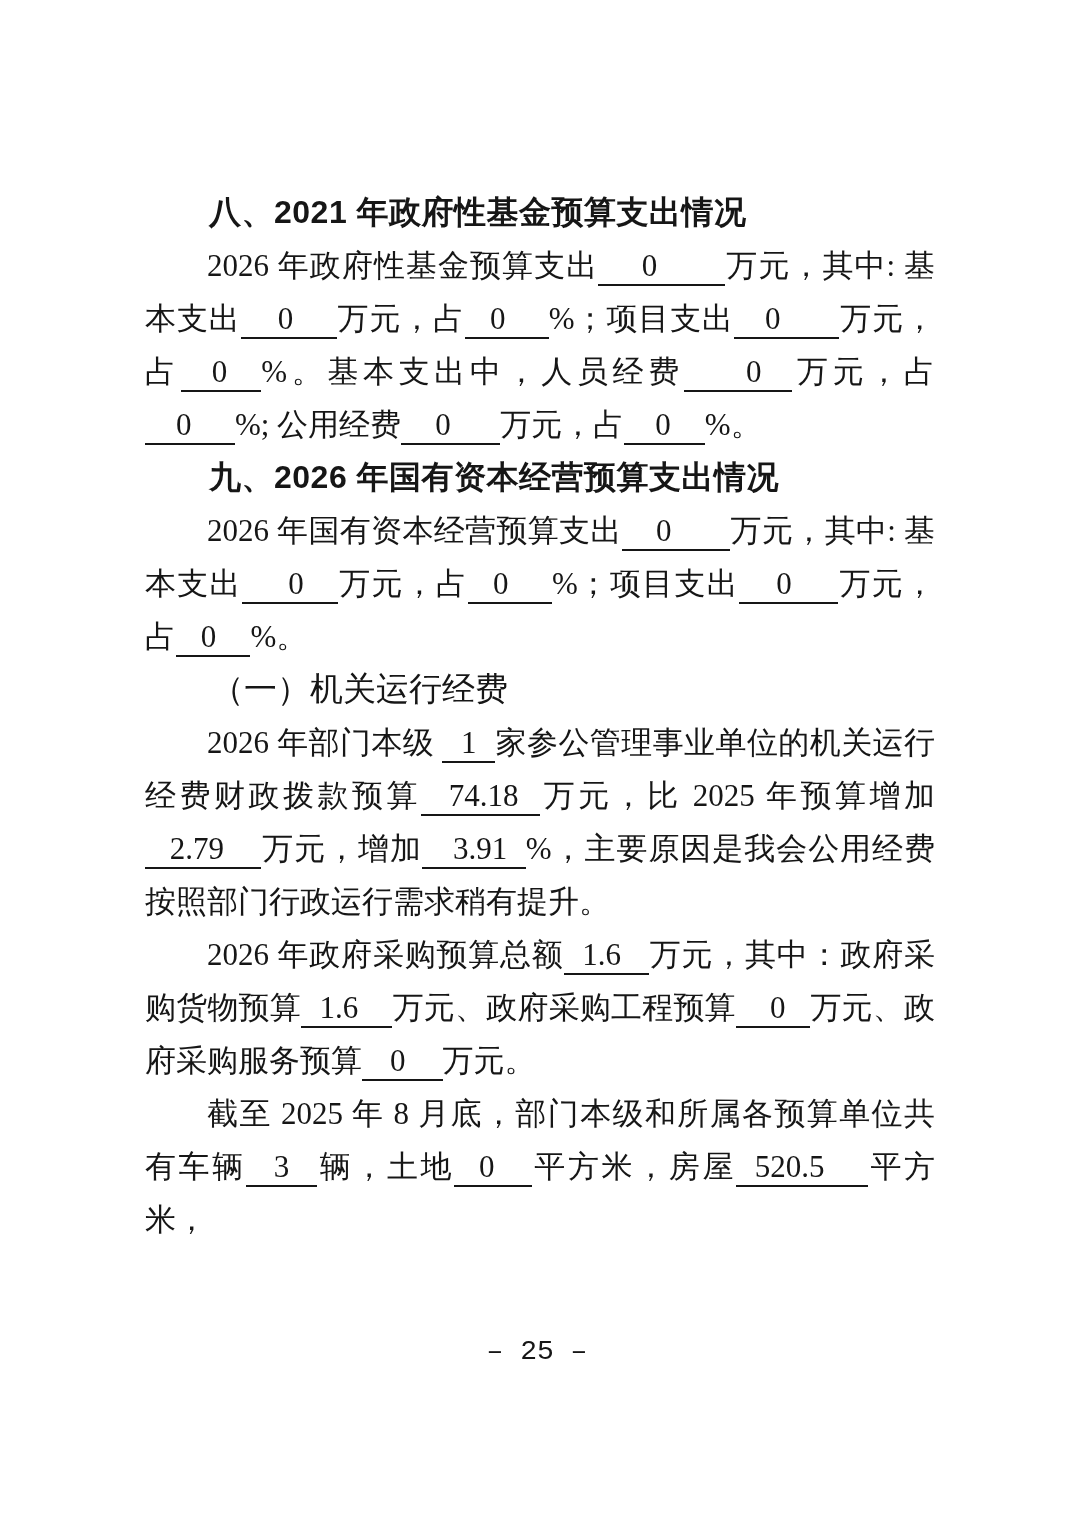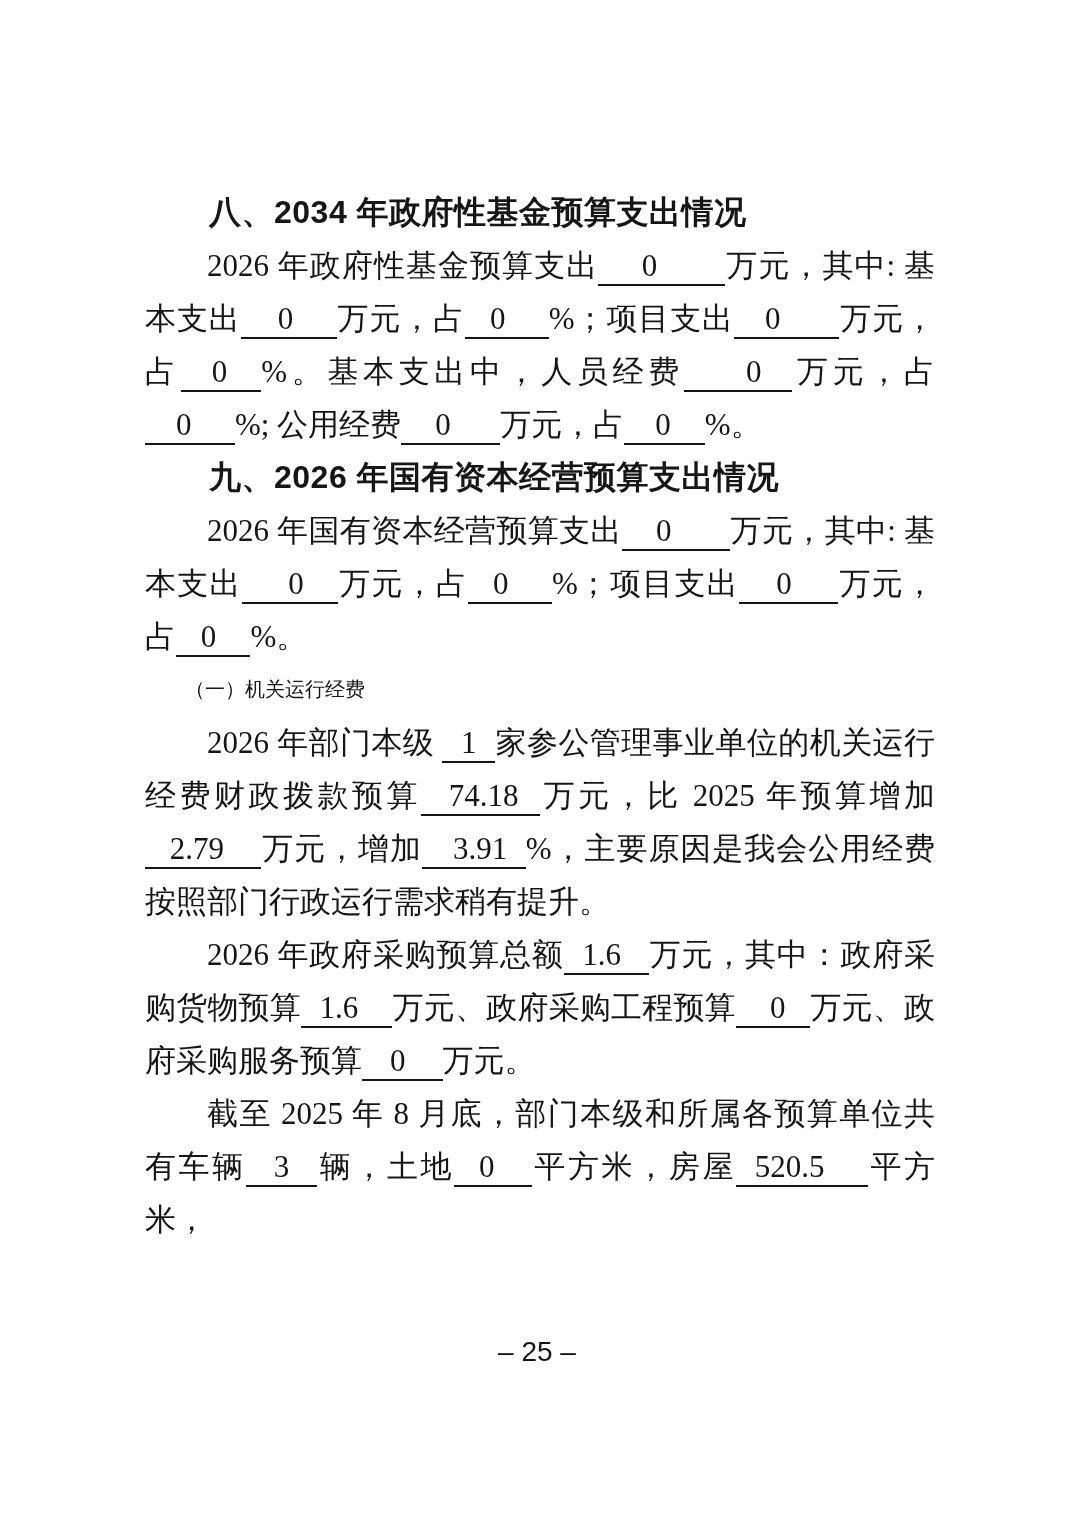--- a/index.html
+++ b/index.html
@@ -31,21 +31,21 @@
   }
   .heading {
     font-family: "Liberation Sans", "DejaVu Sans", sans-serif;
     font-weight: 700;
     font-size: 32px;
     text-indent: 2em;
     text-align: left;
     letter-spacing: 0.5px;
   }
   .subheading {
-    font-size: 20px;
+    font-size: 33px;
     text-indent: 2em;
     text-align: left;
   }
   .para {
     text-indent: 2em;
   }
   .blank {
     display: inline-block;
     border-bottom: 2px solid #161616;
     line-height: 36px;
@@ -53,30 +53,30 @@
     text-align: center;
     vertical-align: baseline;
   }
   .page-number {
     position: absolute;
     top: 1336px;
     left: 0;
     width: 100%;
     text-align: center;
     font-size: 28px;
-    font-family: Liberation Sans, sans-serif;
+    font-family: Liberation Mono, monospace;
     color: #161616;
   }
 </style>
 </head>
 <body>
 
 <div class="page">
   <div class="content" id="document-content">
-      <div class="heading">八、2034 年政府性基金预算支出情况</div>
+      <div class="heading">八、2021 年政府性基金预算支出情况</div>
       <p class="para"><span>2026 年政府性基金预算支出</span><span class="blank" style="padding-left: 1.4em; padding-right: 2.2em; border-bottom-color: rgb(22, 22, 22);">0</span><span>万元，其中: 基本支出</span><span class="blank" style="padding-left: 1.2em; padding-right: 1.4em; border-bottom-color: rgb(22, 22, 22);">0</span><span>万元，占</span><span class="blank" style="padding-left: 0.8em; padding-right: 1.4em; border-bottom-color: rgb(22, 22, 22);">0</span><span>%；项目支出</span><span class="blank" style="padding-left: 1em; padding-right: 1.9em; border-bottom-color: rgb(22, 22, 22);">0</span><span>万元，占</span><span class="blank" style="padding-left: 1em; padding-right: 1.1em; border-bottom-color: rgb(22, 22, 22);">0</span><span>%。基本支出中，人员经费</span><span class="blank" style="padding-left: 2em; padding-right: 1em; border-bottom-color: rgb(22, 22, 22);">0</span><span>万元，占</span><span class="blank" style="padding-left: 1em; padding-right: 1.4em; border-bottom-color: rgb(22, 22, 22);">0</span><span>%; 公用经费</span><span class="blank" style="padding-left: 1.1em; padding-right: 1.6em; border-bottom-color: rgb(22, 22, 22);">0</span><span>万元，占</span><span class="blank" style="padding-left: 1em; padding-right: 1.1em; border-bottom-color: rgb(22, 22, 22);">0</span><span>%。</span></p>
       <div class="heading">九、2026 年国有资本经营预算支出情况</div>
       <p class="para"><span>2026 年国有资本经营预算支出</span><span class="blank" style="padding-left: 1.1em; padding-right: 1.9em; border-bottom-color: rgb(22, 22, 22);">0</span><span>万元，其中: 基本支出</span><span class="blank" style="padding-left: 1.5em; padding-right: 1.1em; border-bottom-color: rgb(22, 22, 22);">0</span><span>万元，占</span><span class="blank" style="padding-left: 0.8em; padding-right: 1.4em; border-bottom-color: rgb(22, 22, 22);">0</span><span>%；项目支出</span><span class="blank" style="padding-left: 1.2em; padding-right: 1.5em; border-bottom-color: rgb(22, 22, 22);">0</span><span>万元，占</span><span class="blank" style="padding-left: 0.8em; padding-right: 1.1em; border-bottom-color: rgb(22, 22, 22);">0</span><span>%。</span></p>
       <div class="subheading">（一）机关运行经费</div>
       <p class="para"><span>2026 年部门本级 </span><span class="blank" style="padding-left: 0.6em; padding-right: 0.6em; border-bottom-color: rgb(22, 22, 22);">1</span><span>家参公管理事业单位的机关运行经费财政拨款预算</span><span class="blank" style="padding-left: 0.9em; padding-right: 0.7em; border-bottom-color: rgb(22, 22, 22);">74.18</span><span>万元，比 2025 年预算增加</span><span class="blank" style="padding-left: 0.8em; padding-right: 1.2em; border-bottom-color: rgb(22, 22, 22);">2.79</span><span>万元，增加</span><span class="blank" style="padding-left: 1em; padding-right: 0.6em; border-bottom-color: rgb(22, 22, 22);">3.91</span><span>%，主要原因是我会公用经费按照部门行政运行需求稍有提升。</span></p>
       <p class="para"><span>2026 年政府采购预算总额</span><span class="blank" style="padding-left: 0.6em; padding-right: 0.9em; border-bottom-color: rgb(22, 22, 22);">1.6</span><span>万元，其中：政府采购货物预算</span><span class="blank" style="padding-left: 0.6em; padding-right: 1.1em; border-bottom-color: rgb(22, 22, 22);">1.6</span><span>万元、政府采购工程预算</span><span class="blank" style="padding-left: 1.1em; padding-right: 0.8em; border-bottom-color: rgb(22, 22, 22);">0</span><span>万元、政府采购服务预算</span><span class="blank" style="padding-left: 0.9em; padding-right: 1.2em; border-bottom-color: rgb(22, 22, 22);">0</span><span>万元。</span></p>
       <p class="para"><span>截至 2025 年 8 月底，部门本级和所属各预算单位共有车辆</span><span class="blank" style="padding-left: 0.9em; padding-right: 0.9em; border-bottom-color: rgb(22, 22, 22);">3</span><span>辆，土地</span><span class="blank" style="padding-left: 0.8em; padding-right: 1.2em; border-bottom-color: rgb(22, 22, 22);">0</span><span>平方米，房屋</span><span class="blank" style="padding-left: 0.6em; padding-right: 1.4em; border-bottom-color: rgb(22, 22, 22);">520.5</span><span>平方米，</span></p>
     </div>
   <div class="page-number">–  25  –</div>
 </div>

